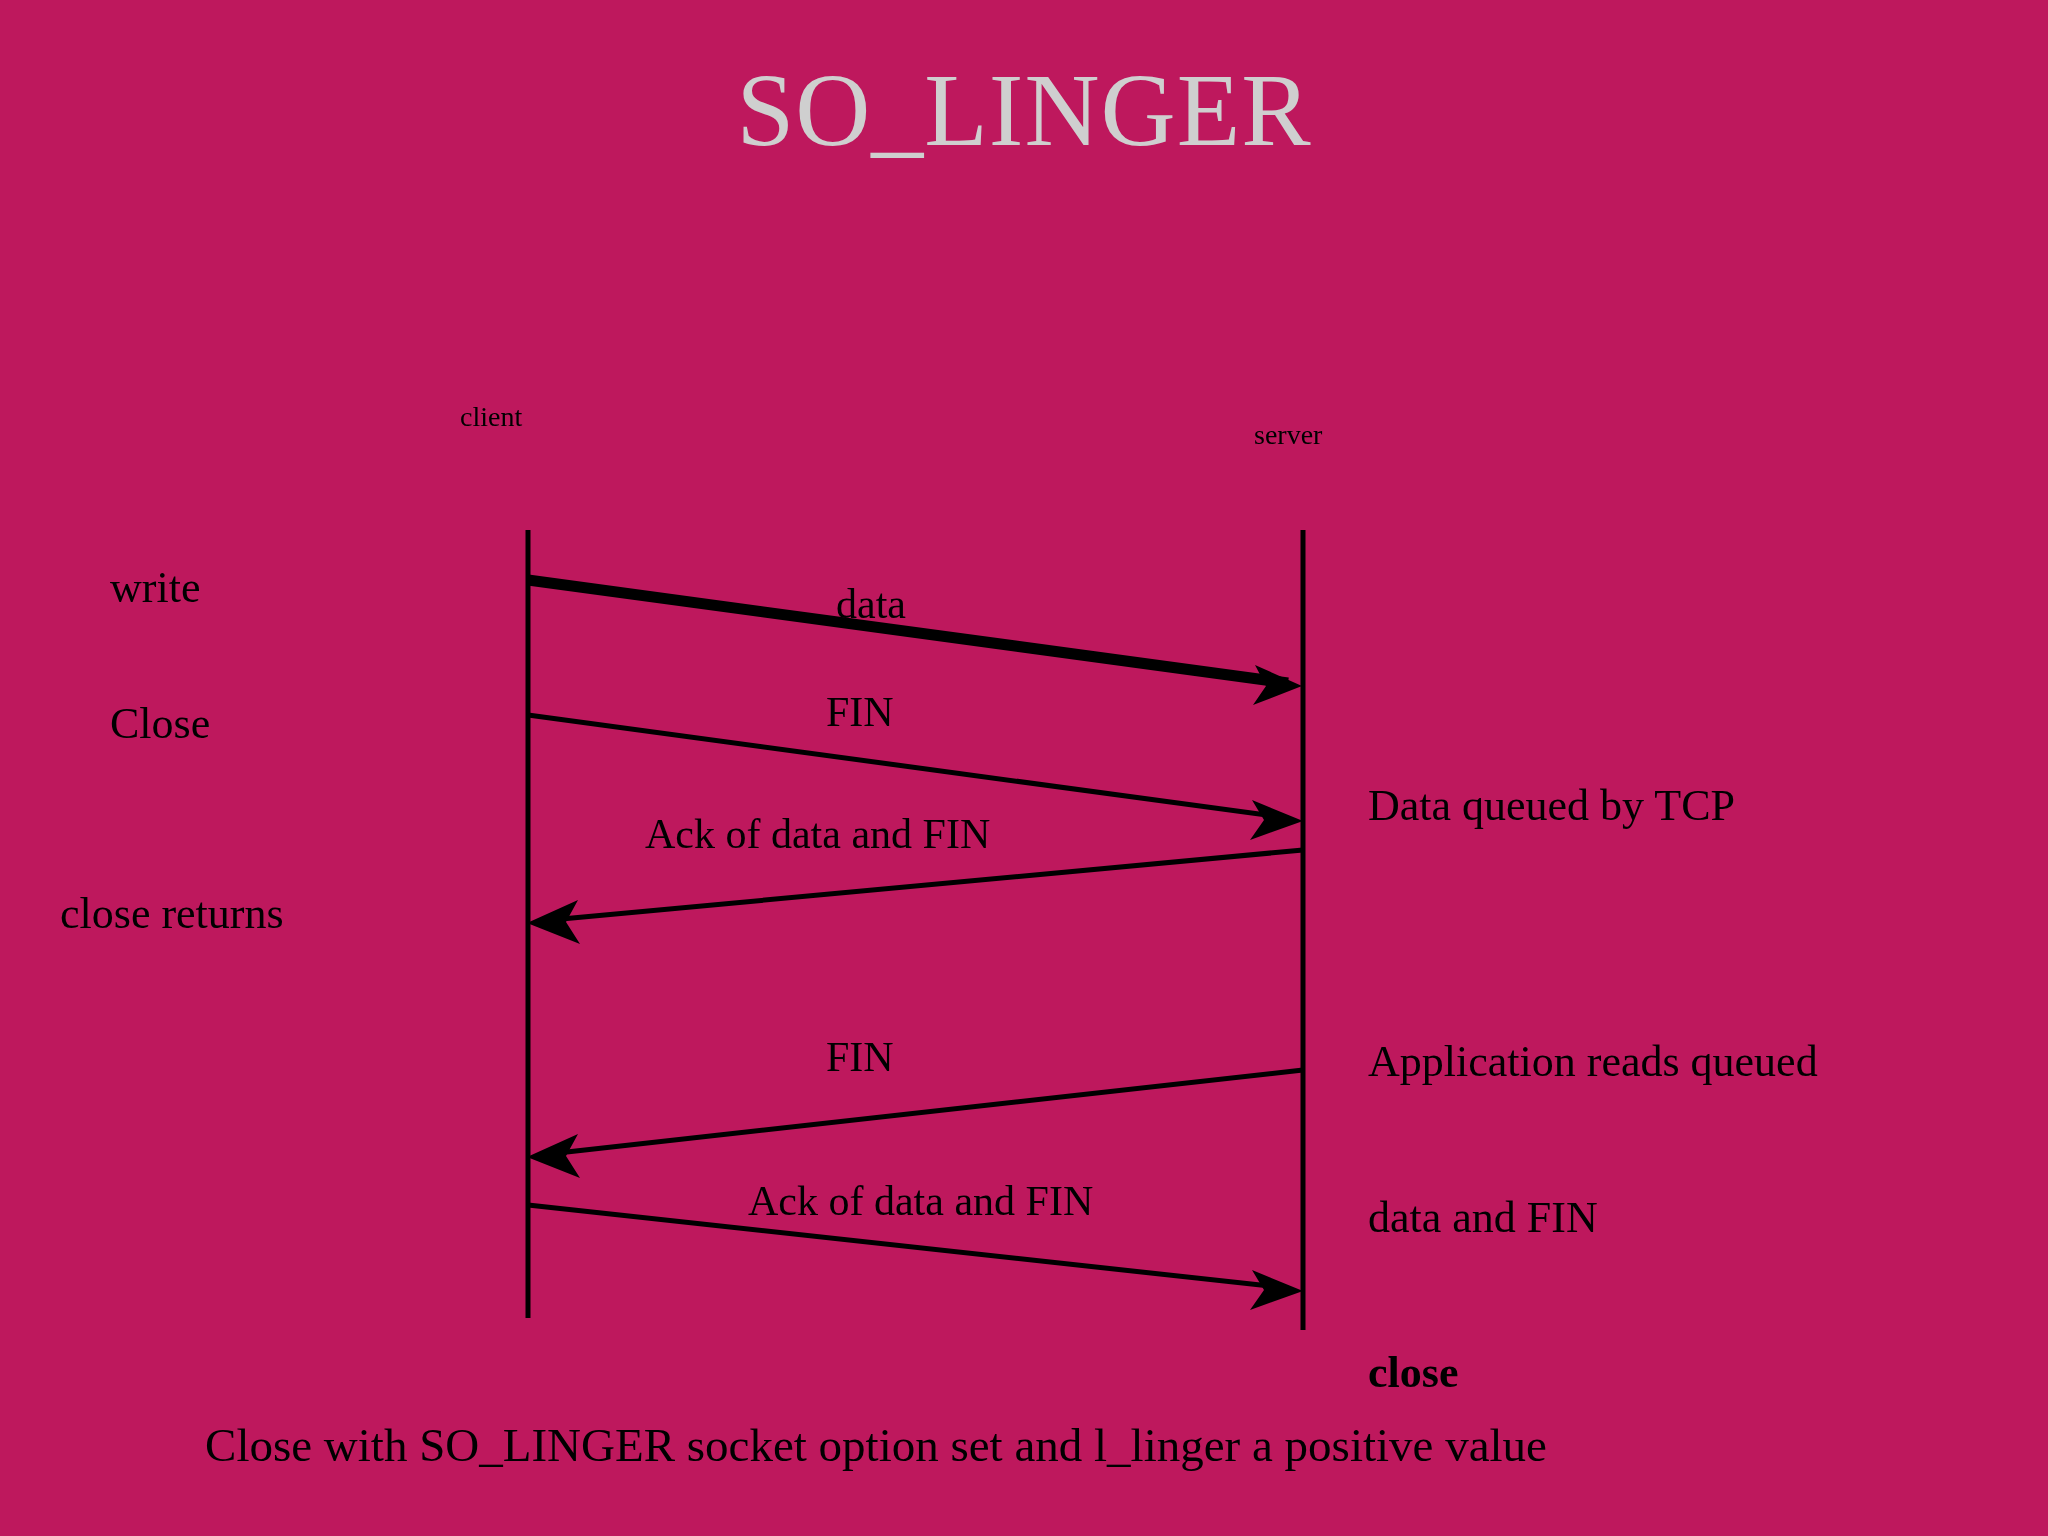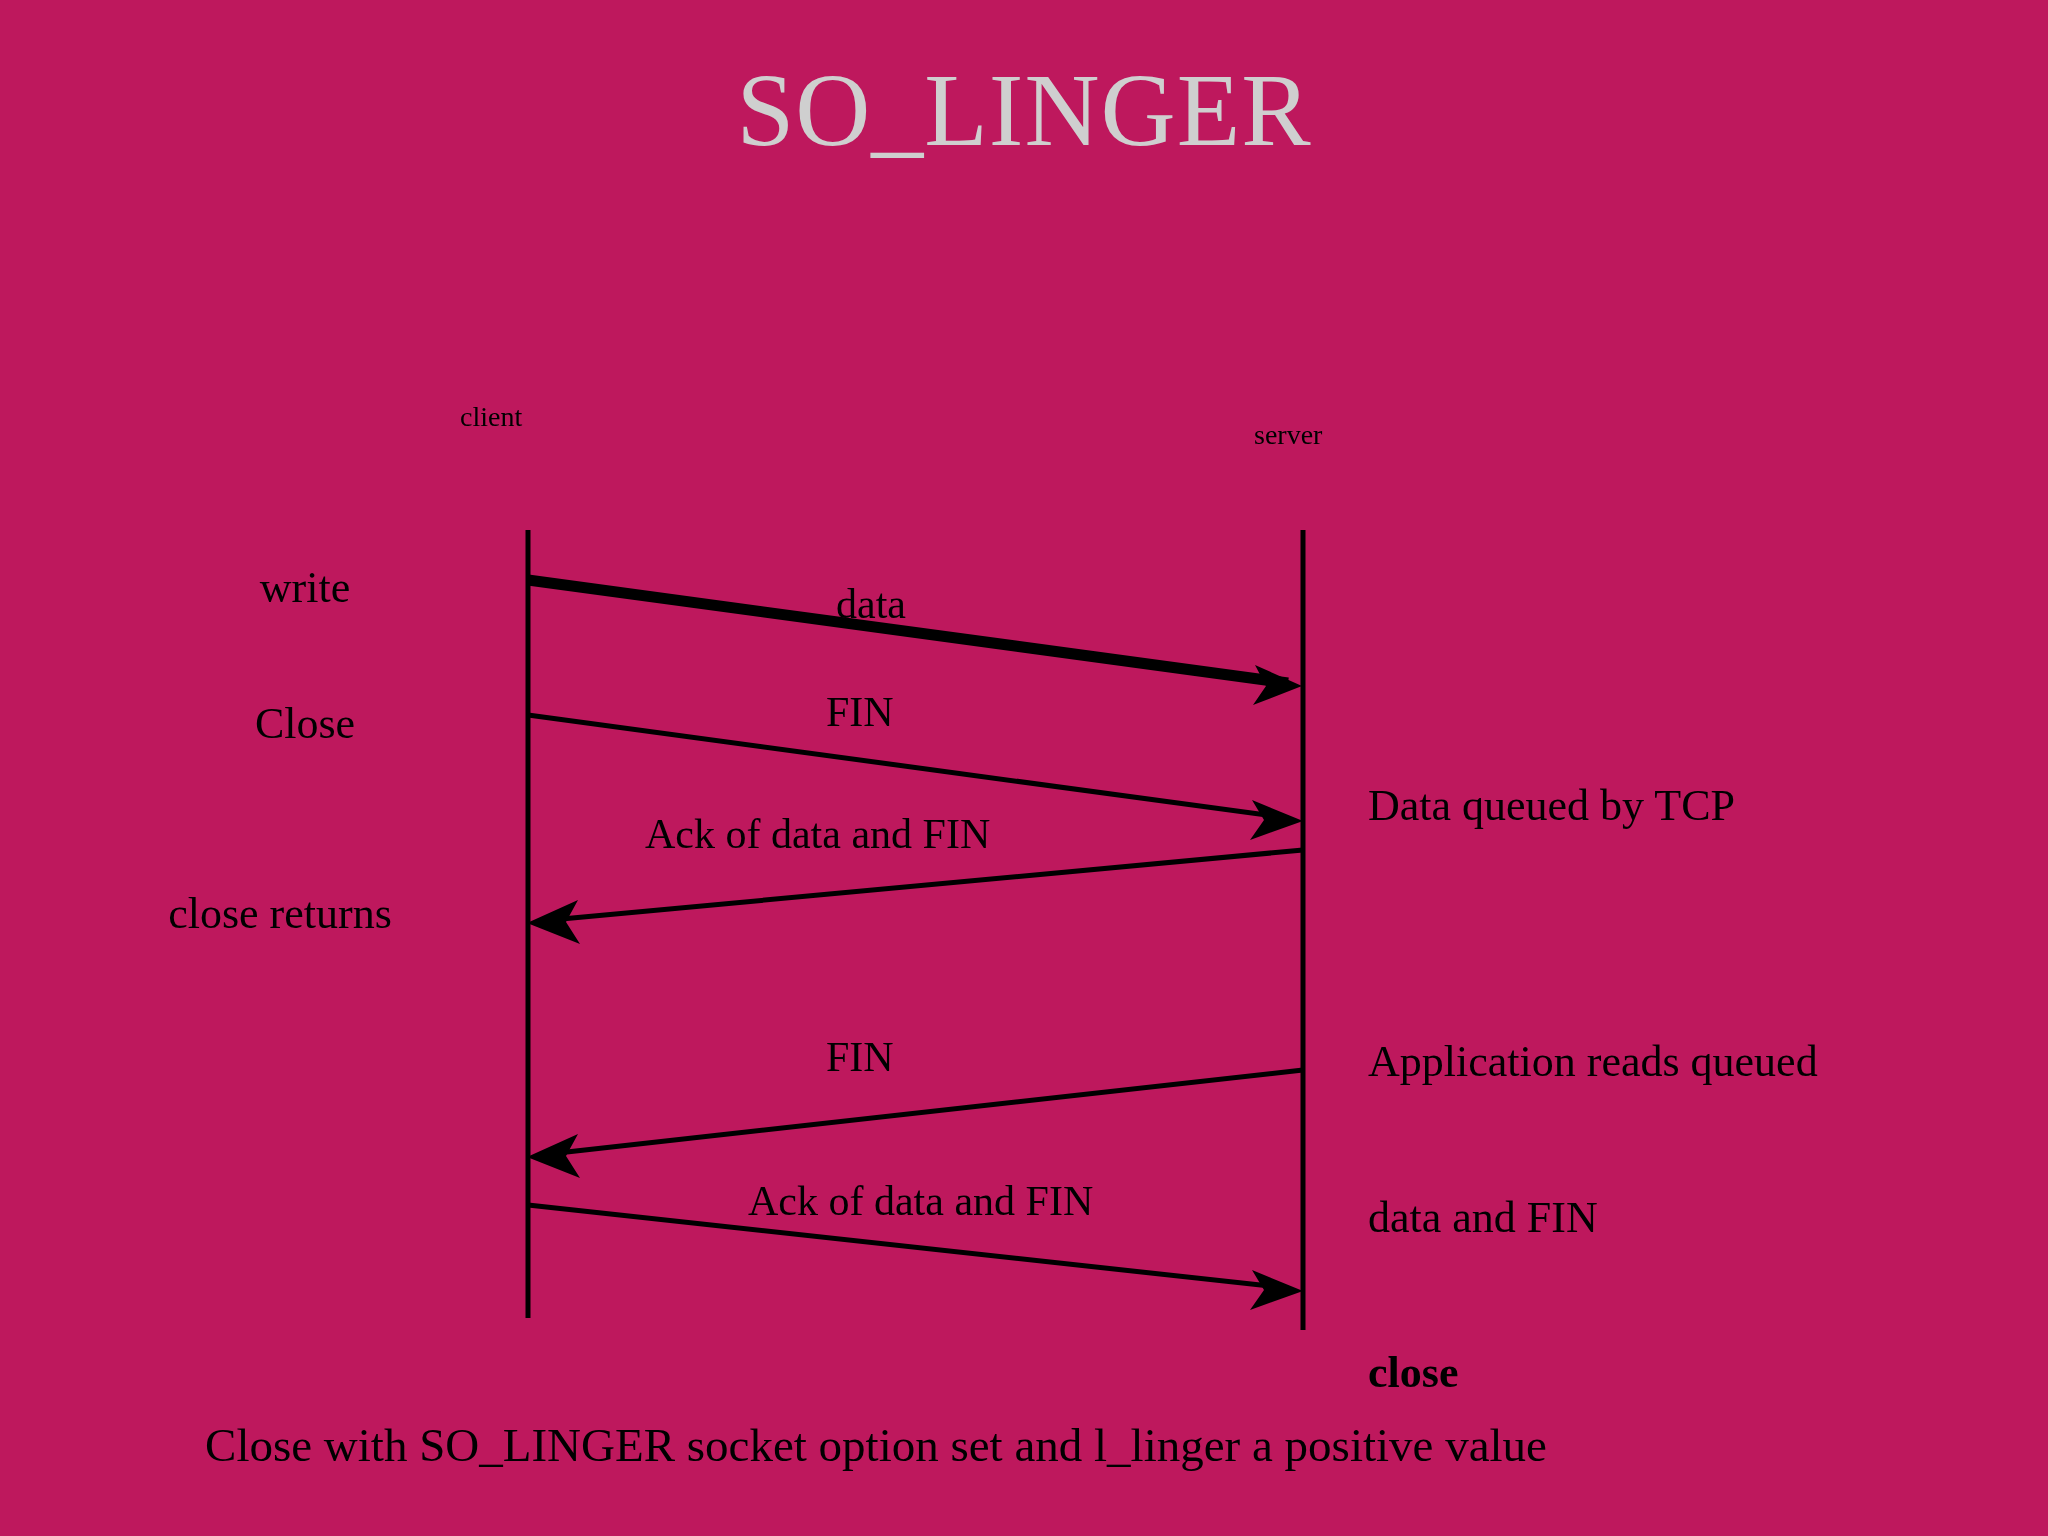--- a/index.html
+++ b/index.html
@@ -38,21 +38,21 @@
     height: 1536px;
   }
   .lbl {
     position: absolute;
     font-family: "Liberation Serif", "DejaVu Serif", serif;
     color: #000000;
     white-space: pre;
     line-height: 1.18;
   }
   .actor-label { font-size: 28px; font-family: Liberation Serif, serif; }
-  .side-label  { font-size: 44px; text-align: center; }
+  .side-label  { font-size: 44px; text-align: left; }
   .msg-label   { font-size: 42px; text-align: right; }
   .note-label  { font-size: 44px; }
   .note-label .bold { font-weight: bold; }
   #caption {
     position: absolute;
     left: 0;
     top: 1418px;
     width: 1752px;
     text-align: center;
     font-size: 47px;

